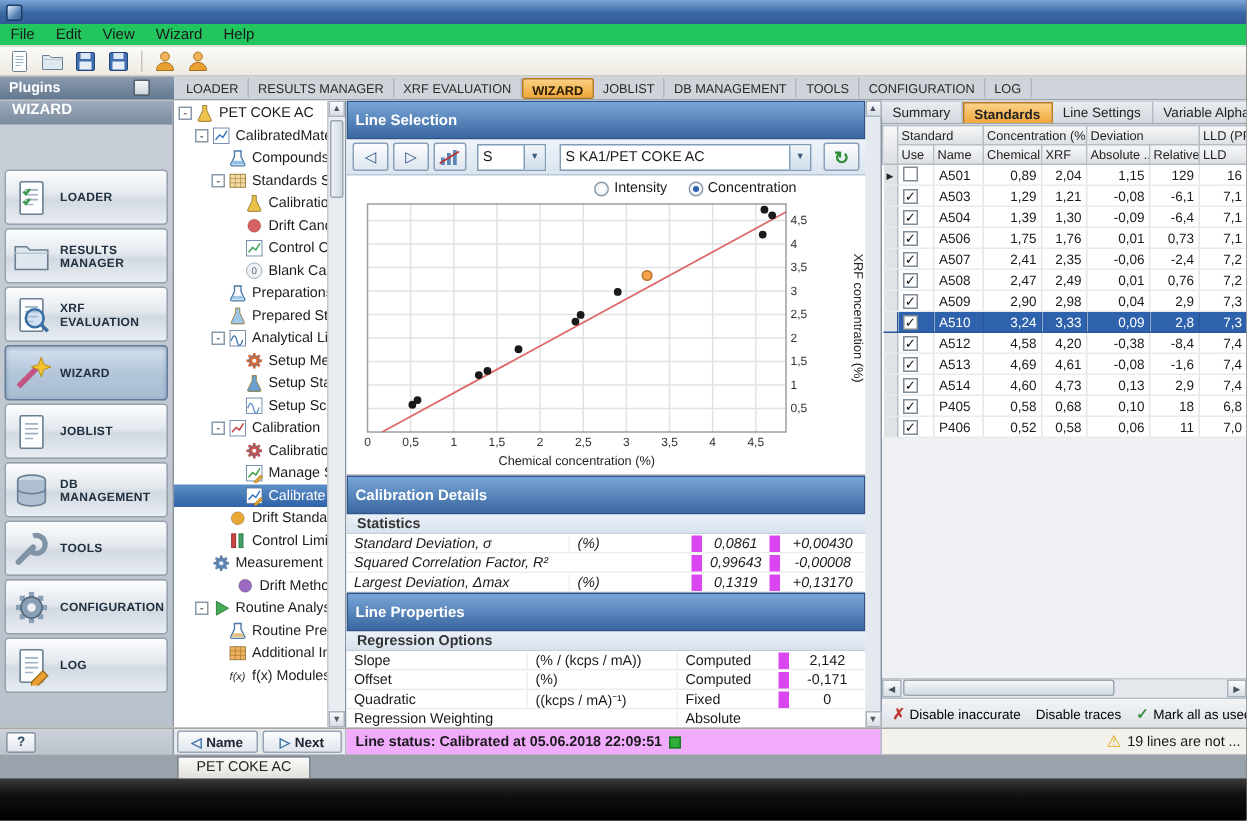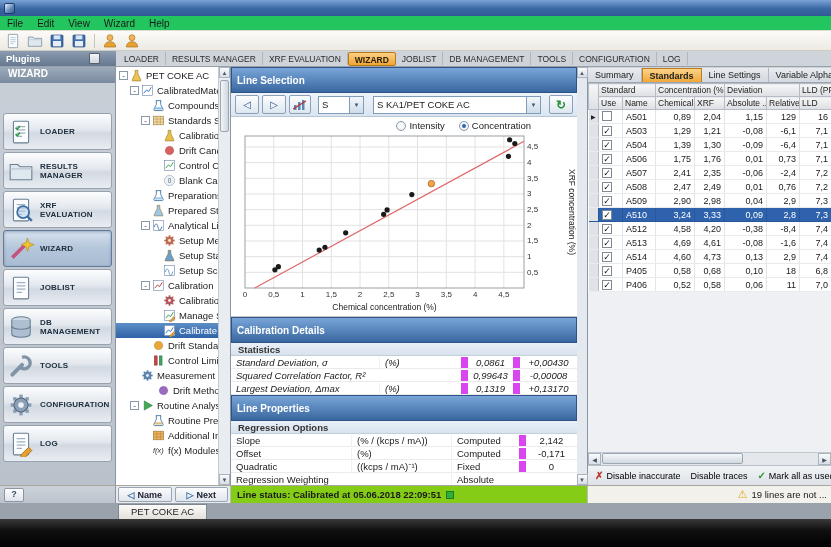--- a/index.html
+++ b/index.html
@@ -102,21 +102,21 @@
   .act-btn { display:flex; align-items:center; gap:3px; border:none; background:transparent; font-size:9px; cursor:pointer; white-space:nowrap; padding:0 4px; }
   .act-glyph { font-size:10px; font-weight:bold; }
 
   
   .bottom-band { height:18px; flex:0 0 18px; display:flex; background:#dcd9d2; border-top:1px solid #aaa79f; overflow:hidden; }
   .help-seg { width:116px; flex:0 0 116px; display:flex; align-items:center; padding-left:4px; background:linear-gradient(#ccd2d9,#bcc3cc); border-right:1px solid #8a96a4; }
   .help-btn { width:20px; height:14px; border:1px solid #8a96a4; border-radius:2px; background:linear-gradient(#fdfdfe,#dfe4ea); font-weight:bold; font-size:9px; color:#2d4a66; cursor:pointer; line-height:11px; }
   .backnext-seg { width:115px; flex:0 0 115px; display:flex; align-items:center; gap:3px; padding:0 2px; background:#e7eaee; border-right:1px solid #b6bcc4; }
   .bn-btn { flex:1; height:15px; display:flex; align-items:center; justify-content:center; gap:3px; border:1px solid #9aa5b2; border-radius:2px; background:linear-gradient(#fbfcfd,#e0e6ec); font-size:9px; font-weight:bold; color:#223; cursor:pointer; padding:0; }
   .bn-tri { color:#3a6ea5; font-size:9px; }
-  .status-seg { width:357px; flex:0 0 357px; display:flex; align-items:center; gap:5px; padding:4px 6px; background:#84cc16; border-right:1px solid #b6bcc4; font-weight:bold; font-size:9.5px; white-space:nowrap; overflow:hidden; }
+  .status-seg { width:357px; flex:0 0 357px; display:flex; align-items:center; gap:5px; padding:4px 6px; background:#f0abfc; border-right:1px solid #b6bcc4; font-weight:bold; font-size:9.5px; white-space:nowrap; overflow:hidden; }
   .green-dot { width:8px; height:8px; background:#2fae3a; border:1px solid #1c7a24; flex:0 0 auto; }
   .warn-seg { flex:1; display:flex; align-items:center; justify-content:flex-end; gap:4px; padding:0 4px; font-size:9.5px; white-space:nowrap; overflow:hidden; background:#f2f1ec; }
   .warn-icon { color:#e6a817; font-size:11px; }
   .doctab-row { height:16px; flex:0 0 16px; background:#9aa2ac; display:flex; align-items:flex-start; padding-left:118px; }
   .doc-tab { margin-top:1px; height:15px; padding:0 12px; background:linear-gradient(#fbfbf9,#e2e0da); border:1px solid #7e8791; border-bottom:none; font-size:9.5px; line-height:14px; color:#222; cursor:pointer; }
   .taskbar { height:28px; background:linear-gradient(#3a3a3a,#101010 40%,#000); }
 </style>
 </head>
 <body>
 

